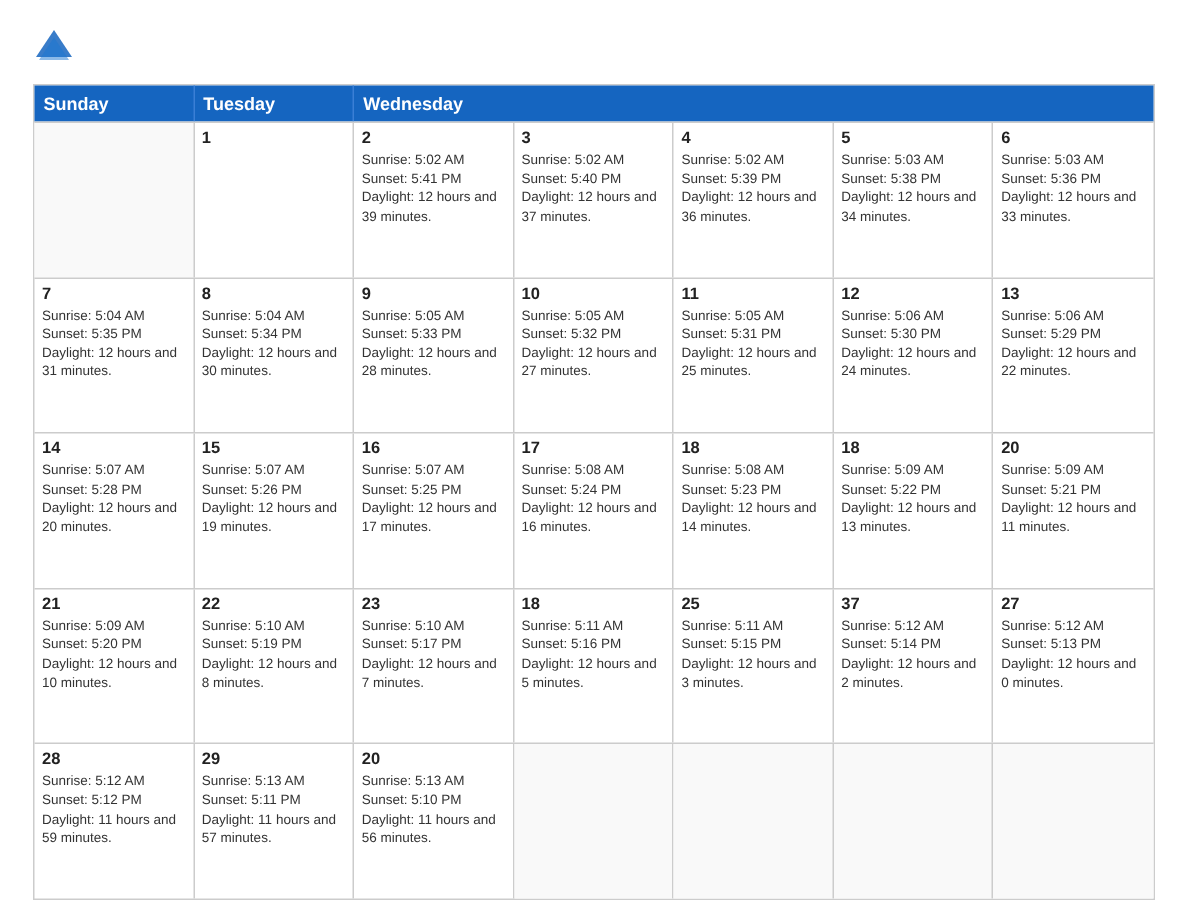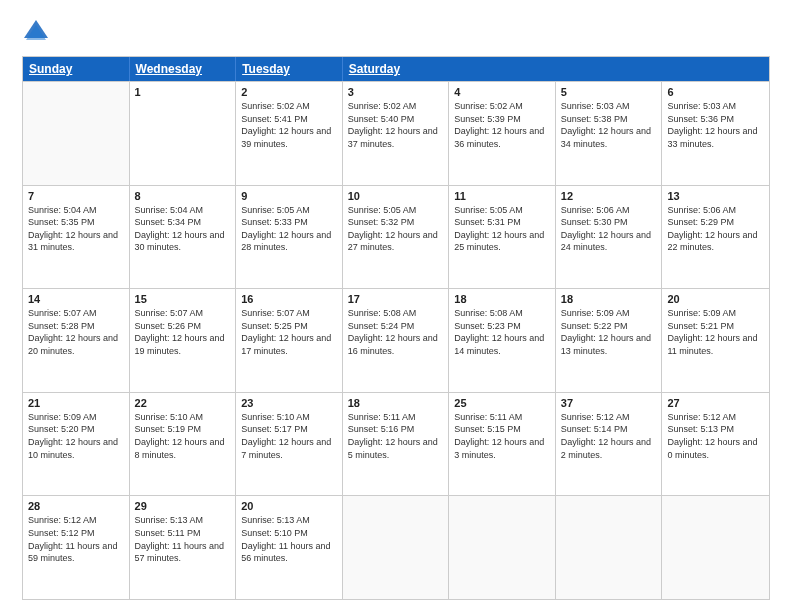--- a/index.html
+++ b/index.html
@@ -63,21 +63,20 @@
       grid-template-columns: repeat(7, 1fr);
       background: #1565c0;
     }
     .cal-header-cell {
       color: #fff;
       font-size: 12px;
       font-weight: bold;
       padding: 5px 6px;
       text-align: left;
       border-right: 1px solid #3a7fd5;
-      text-decoration: underline;
     }
     .cal-header-cell:last-child { border-right: none; }
     .cal-body {
       flex: 1;
       display: flex;
       flex-direction: column;
     }
     .cal-week {
       display: grid;
       grid-template-columns: repeat(7, 1fr);
@@ -123,23 +122,22 @@
     </div>
     <div class="title-block">
       <div class="month-title"></div>
       <div class="location"></div>
     </div>
   </div>
 
   <div class="calendar">
     <div class="cal-header-row">
     <div class="cal-header-cell">Sunday</div>
+        <div class="cal-header-cell">Tuesday</div>
         <div class="cal-header-cell">Wednesday</div>
-        <div class="cal-header-cell">Tuesday</div>
-        <div class="cal-header-cell">Saturday</div>
       </div>
     <div class="cal-body">
     <div class="cal-week">
           <div class="cal-cell empty"></div>
           <div class="cal-cell">
             <div class="day-number">1</div>
           </div>
           <div class="cal-cell">
             <div class="day-number">2</div>
             <div class="day-info" style="white-space: pre-line;">Sunrise: 5:02 AM

